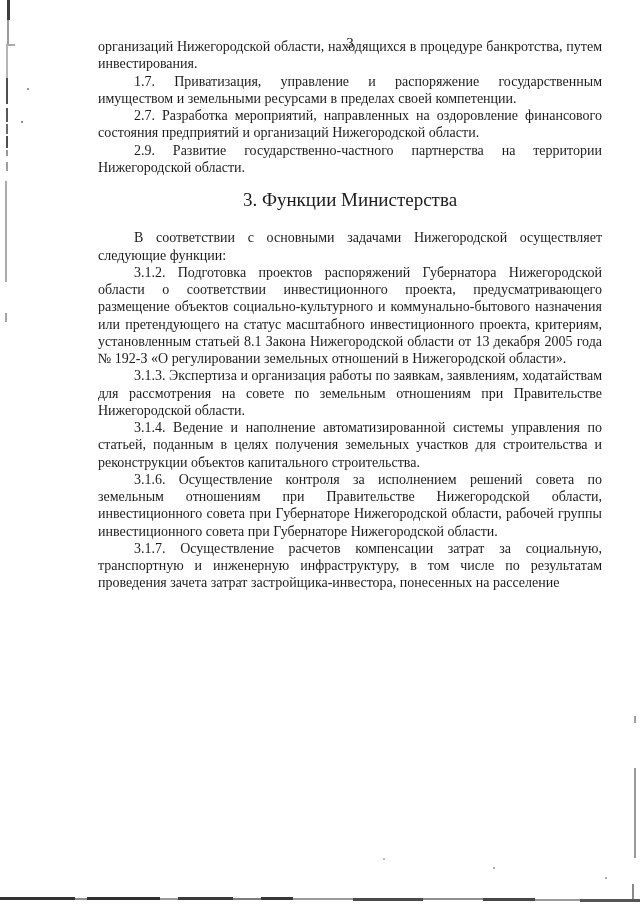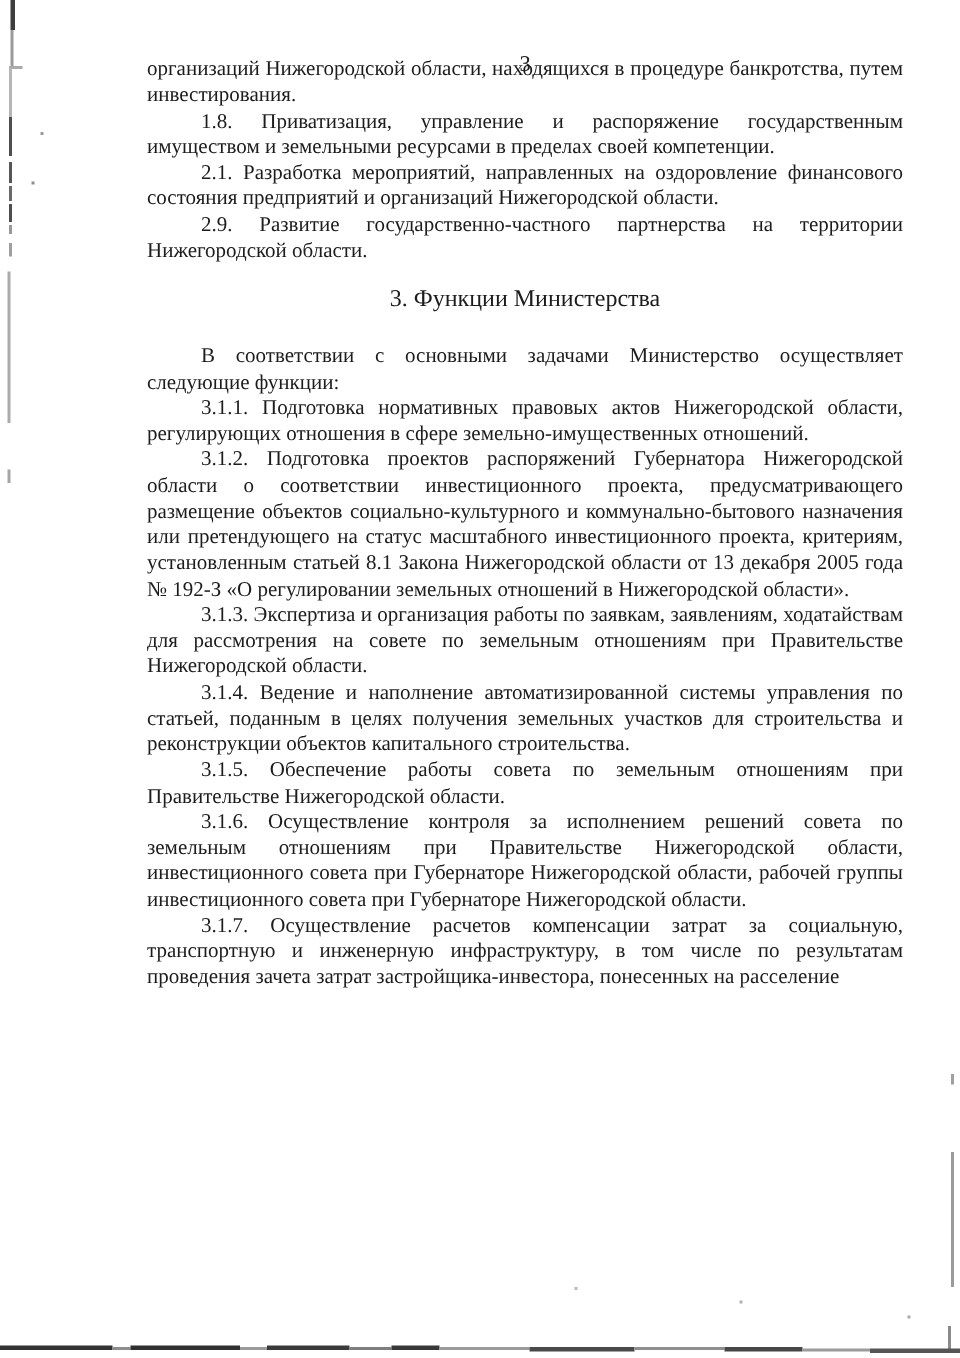--- a/index.html
+++ b/index.html
@@ -40,21 +40,21 @@
   }
   .doc-text p.para {
     margin: 0;
     padding: 0;
   }
   .doc-text p.para.indent {
     text-indent: 36px;
   }
   .doc-text h2.heading {
     margin: 15px 0 21px 0;
-    font-size: 16px;
+    font-size: 19px;
     font-weight: normal;
     text-align: center;
     text-indent: 0;
     line-height: 17.25px;
   }
   
   .artifact {
     position: absolute;
     pointer-events: none;
   }
@@ -62,30 +62,28 @@
 </style>
 </head>
 <body>
 
 <div class="scan-page">
 
   <div class="page-number">3</div>
 
   <div class="doc-text">
       <p class="para">организаций Нижегородской области, находящихся в процедуре банкротства, путем инвестирования.</p>
-      <p class="para indent">1.8. Приватизация, управление и распоряжение государственным имуществом и земельными ресурсами в пределах своей компетенции.</p>
-      <p class="para indent">2.1. Разработка мероприятий, направленных на оздоровление финансового состояния предприятий и организаций Нижегородской области.</p>
+      <p class="para indent">1.7. Приватизация, управление и распоряжение государственным имуществом и земельными ресурсами в пределах своей компетенции.</p>
+      <p class="para indent">2.7. Разработка мероприятий, направленных на оздоровление финансового состояния предприятий и организаций Нижегородской области.</p>
       <p class="para indent">2.9. Развитие государственно-частного партнерства на территории Нижегородской области.</p>
       <h2 class="heading">3. Функции Министерства</h2>
-      <p class="para indent">В соответствии с основными задачами Министерство осуществляет следующие функции:</p>
-      <p class="para indent">3.1.1. Подготовка нормативных правовых актов Нижегородской области, регулирующих отношения в сфере земельно-имущественных отношений.</p>
+      <p class="para indent">В соответствии с основными задачами Нижегородской осуществляет следующие функции:</p>
       <p class="para indent">3.1.2. Подготовка проектов распоряжений Губернатора Нижегородской области о соответствии инвестиционного проекта, предусматривающего размещение объектов социально-культурного и коммунально-бытового назначения или претендующего на статус масштабного инвестиционного проекта, критериям, установленным статьей 8.1 Закона Нижегородской области от 13 декабря 2005 года № 192-З «О регулировании земельных отношений в Нижегородской области».</p>
       <p class="para indent">3.1.3. Экспертиза и организация работы по заявкам, заявлениям, ходатайствам для рассмотрения на совете по земельным отношениям при Правительстве Нижегородской области.</p>
       <p class="para indent">3.1.4. Ведение и наполнение автоматизированной системы управления по статьей, поданным в целях получения земельных участков для строительства и реконструкции объектов капитального строительства.</p>
-      <p class="para indent">3.1.5. Обеспечение работы совета по земельным отношениям при Правительстве Нижегородской области.</p>
       <p class="para indent">3.1.6. Осуществление контроля за исполнением решений совета по земельным отношениям при Правительстве Нижегородской области, инвестиционного совета при Губернаторе Нижегородской области, рабочей группы инвестиционного совета при Губернаторе Нижегородской области.</p>
       <p class="para indent">3.1.7. Осуществление расчетов компенсации затрат за социальную, транспортную и инженерную инфраструктуру, в том числе по результатам проведения зачета затрат застройщика-инвестора, понесенных на расселение</p>
     </div>
 
   <div class="artifact">
     <div class="seg" style="left:7px;  top:0;     width:2.5px; height:20px;  background:#3d3d3d;"></div>
     <div class="seg" style="left:7px;  top:20px;  width:2px;   height:26px;  background:#9b9b9b;"></div>
     <div class="seg" style="left:6px;  top:44px;  width:9px;   height:1.5px; background:#ababab;"></div>
     <div class="seg" style="left:6px;  top:45px;  width:1.8px; height:33px;  background:#b5b5b5;"></div>
     <div class="seg" style="left:6px;  top:78px;  width:2.2px; height:26px;  background:#4e4e4e;"></div>

